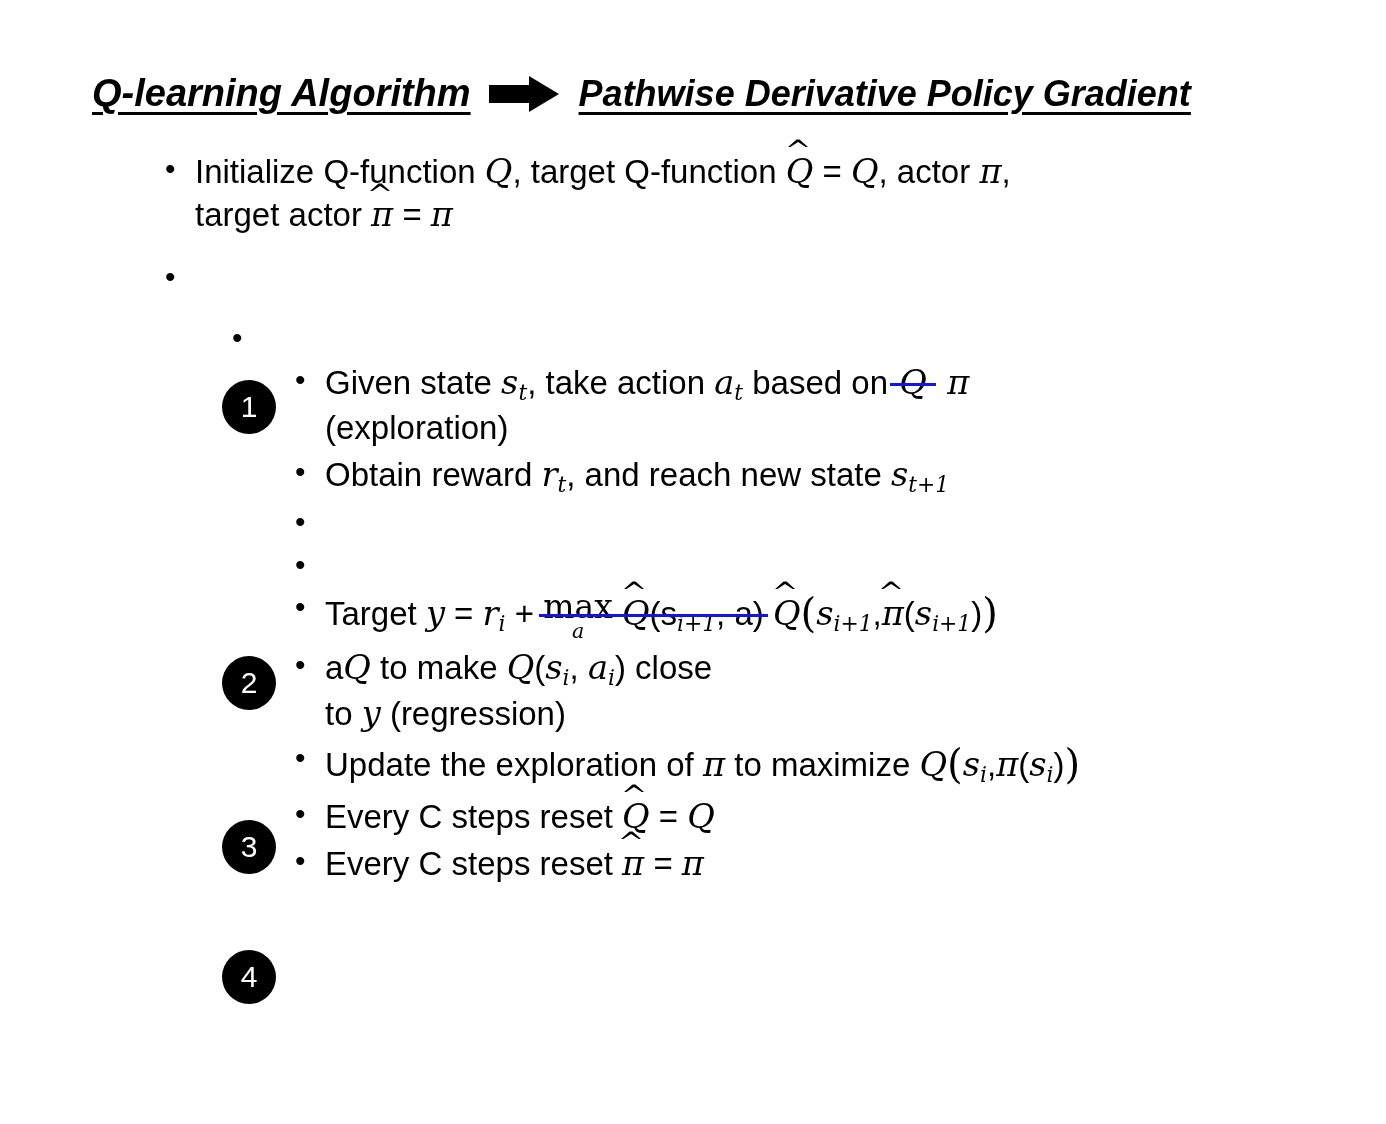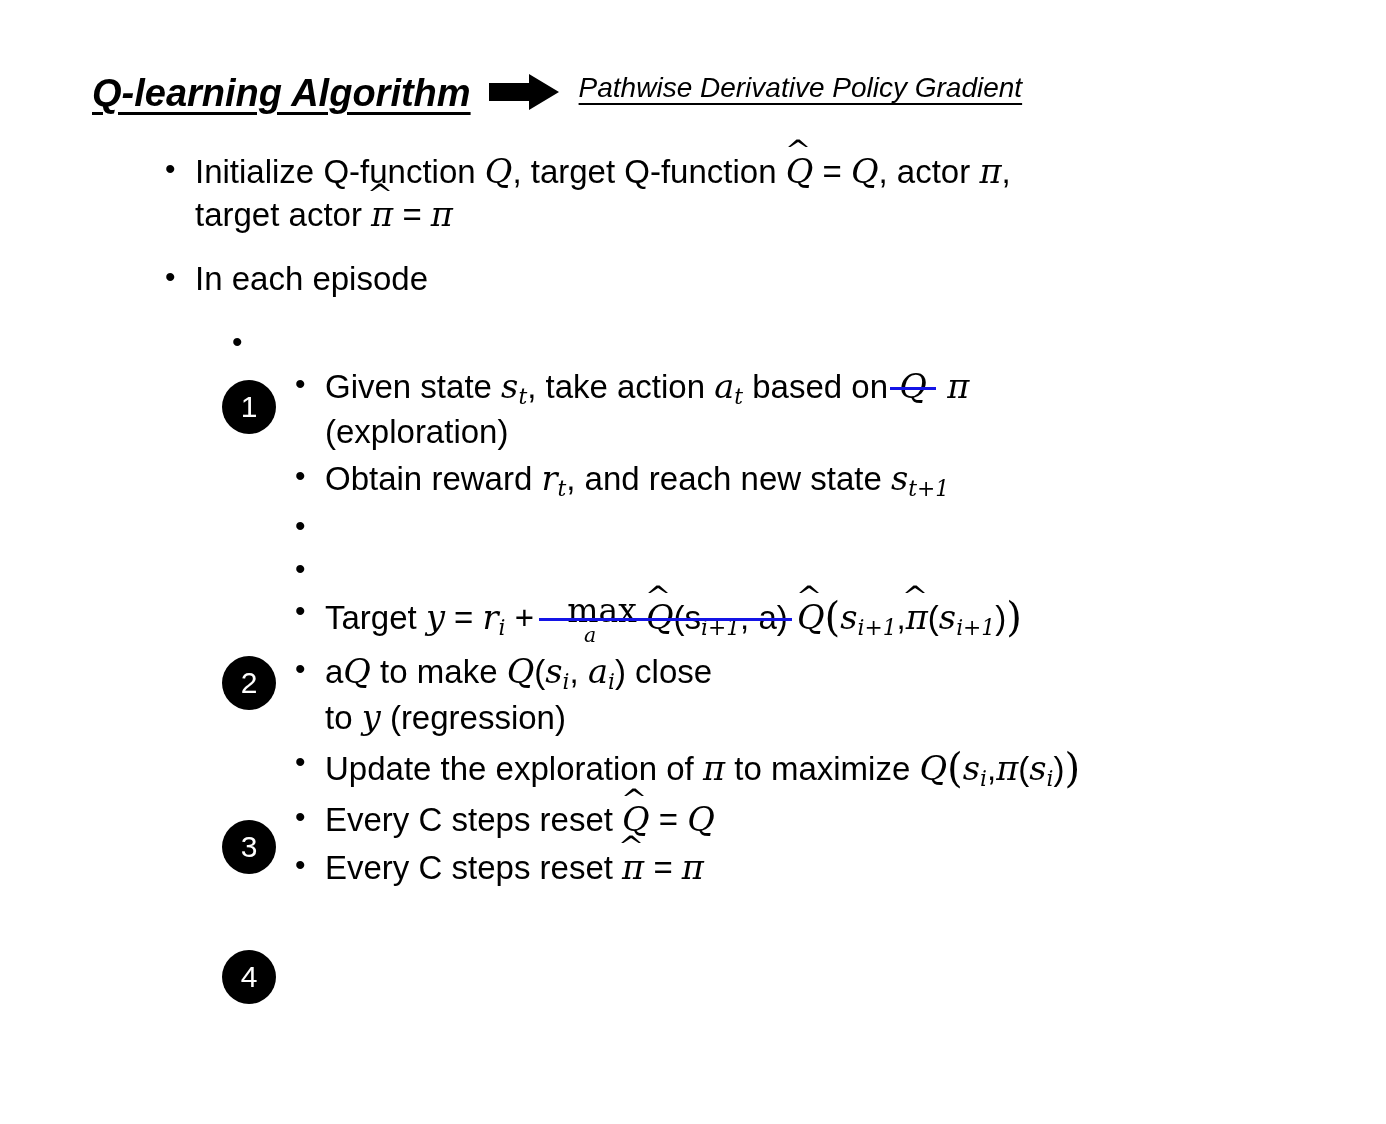--- a/index.html
+++ b/index.html
@@ -20,42 +20,42 @@
     width: 1386px;
     height: 1124px;
   }
 
   
   .title-row {
     position: absolute;
     left: 92px;
     top: 72px;
     display: flex;
-    align-items: flex-start;
+    align-items: center;
     gap: 18px;
   }
   .title-left {
     font-size: 38px;
     font-style: italic;
     font-weight: bold;
     text-decoration: underline;
     text-underline-offset: 6px;
     white-space: nowrap;
   }
   .arrow-icon {
     display: inline-block;
     width: 72px;
     height: 40px;
     position: relative;
     flex: none;
   }
   .title-right {
-    font-size: 28px;
-    font-style: italic;
-    font-weight: normal;
+    font-size: 36px;
+    font-style: italic;
+    font-weight: bold;
     text-decoration: underline;
     text-underline-offset: 6px;
     white-space: nowrap;
   }
 
   
   .body {
     position: absolute;
     left: 0;
     top: 150px;
@@ -145,21 +145,21 @@
     background: #1414e6;
   }
 
   
   .maxblk {
     display: inline-block;
     text-align: center;
     vertical-align: middle;
     line-height: 1;
   }
-  .maxblk .top { display: block; font-family: "DejaVu Serif", serif; font-style: normal; margin-left: 24px; }
+  .maxblk .top { display: block; font-family: "DejaVu Serif", serif; font-style: normal; }
   .maxblk .bot { display: block; font-size: 0.62em; font-style: italic; font-family: "DejaVu Serif", serif; margin-top: -2px; }
 
   
   .badge {
     position: absolute;
     width: 54px;
     height: 54px;
     border-radius: 50%;
     background: #000000;
     color: #ffffff;
@@ -204,21 +204,20 @@
       <span class="dot">•</span>
       <span class="btext">
         <span>Initialize Q-function </span><i class="m">Q</i><span>, target Q-function </span><i class="m hat">Q</i><span> = </span><i class="m">Q</i><span>, actor </span><i class="m">π</i><span>,</span>
         <br>
         <span>target actor </span><i class="m hat">π</i><span> = </span><i class="m">π</i>
       </span>
     </div>
 
     <div class="bullet lvl1 gap-top">
       <span class="dot">•</span>
-      <span class="btext">In each episode</span>
     </div>
 
     <div class="bullet lvl2 gap-top">
       <span class="dot">•</span>
     </div>
 
     <div class="bullet lvl3">
       <span class="dot">•</span>
       <span class="btext">
         <span>Given state </span><i class="m">s</i><span class="sub">t</span><span>, take action </span><i class="m">a</i><span class="sub">t</span><span> based on </span><span class="circle-strike"><i class="m">Q</i></span>&nbsp; <i class="m">π</i>

